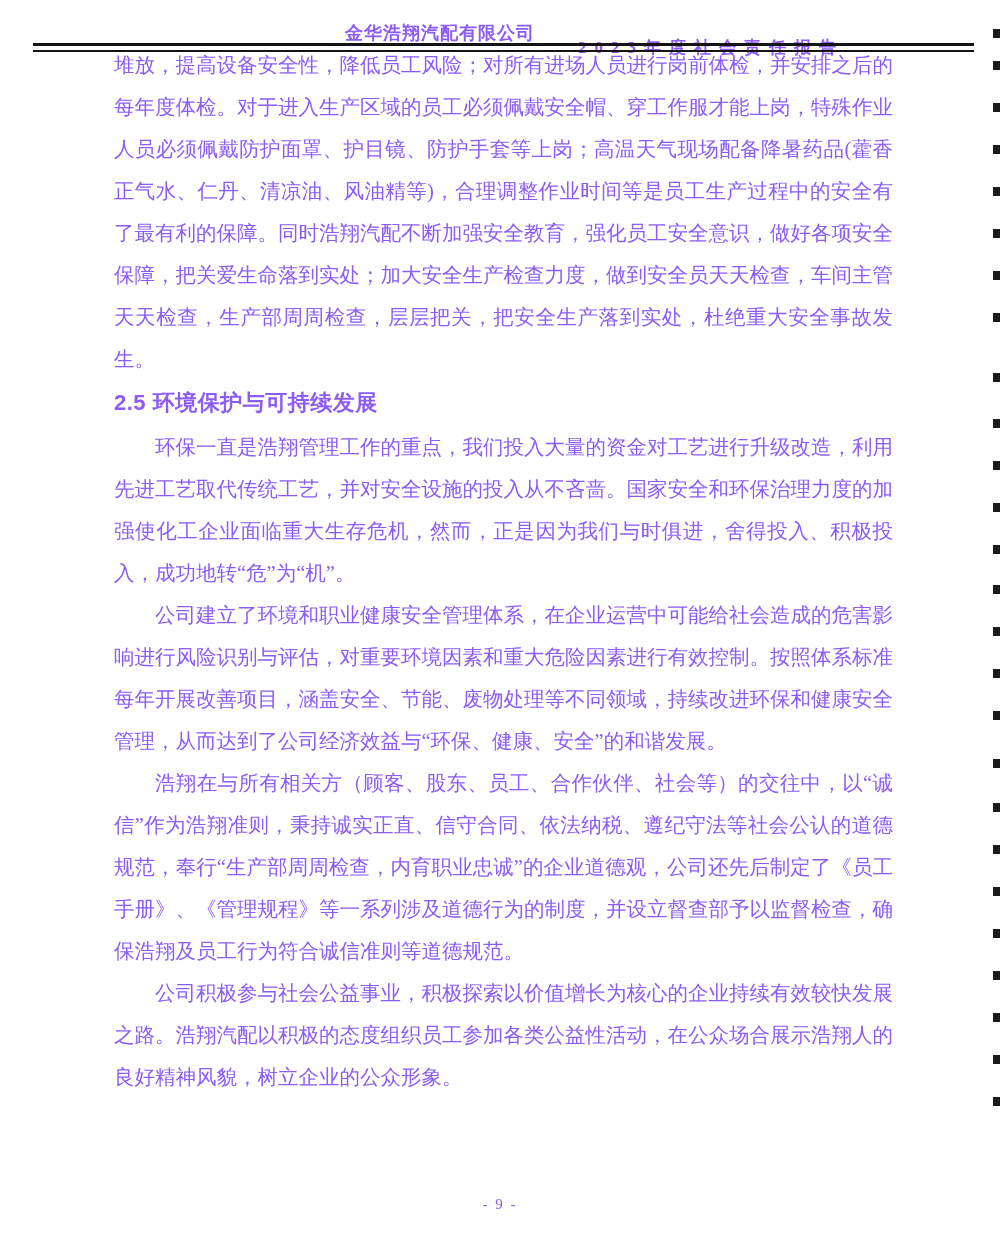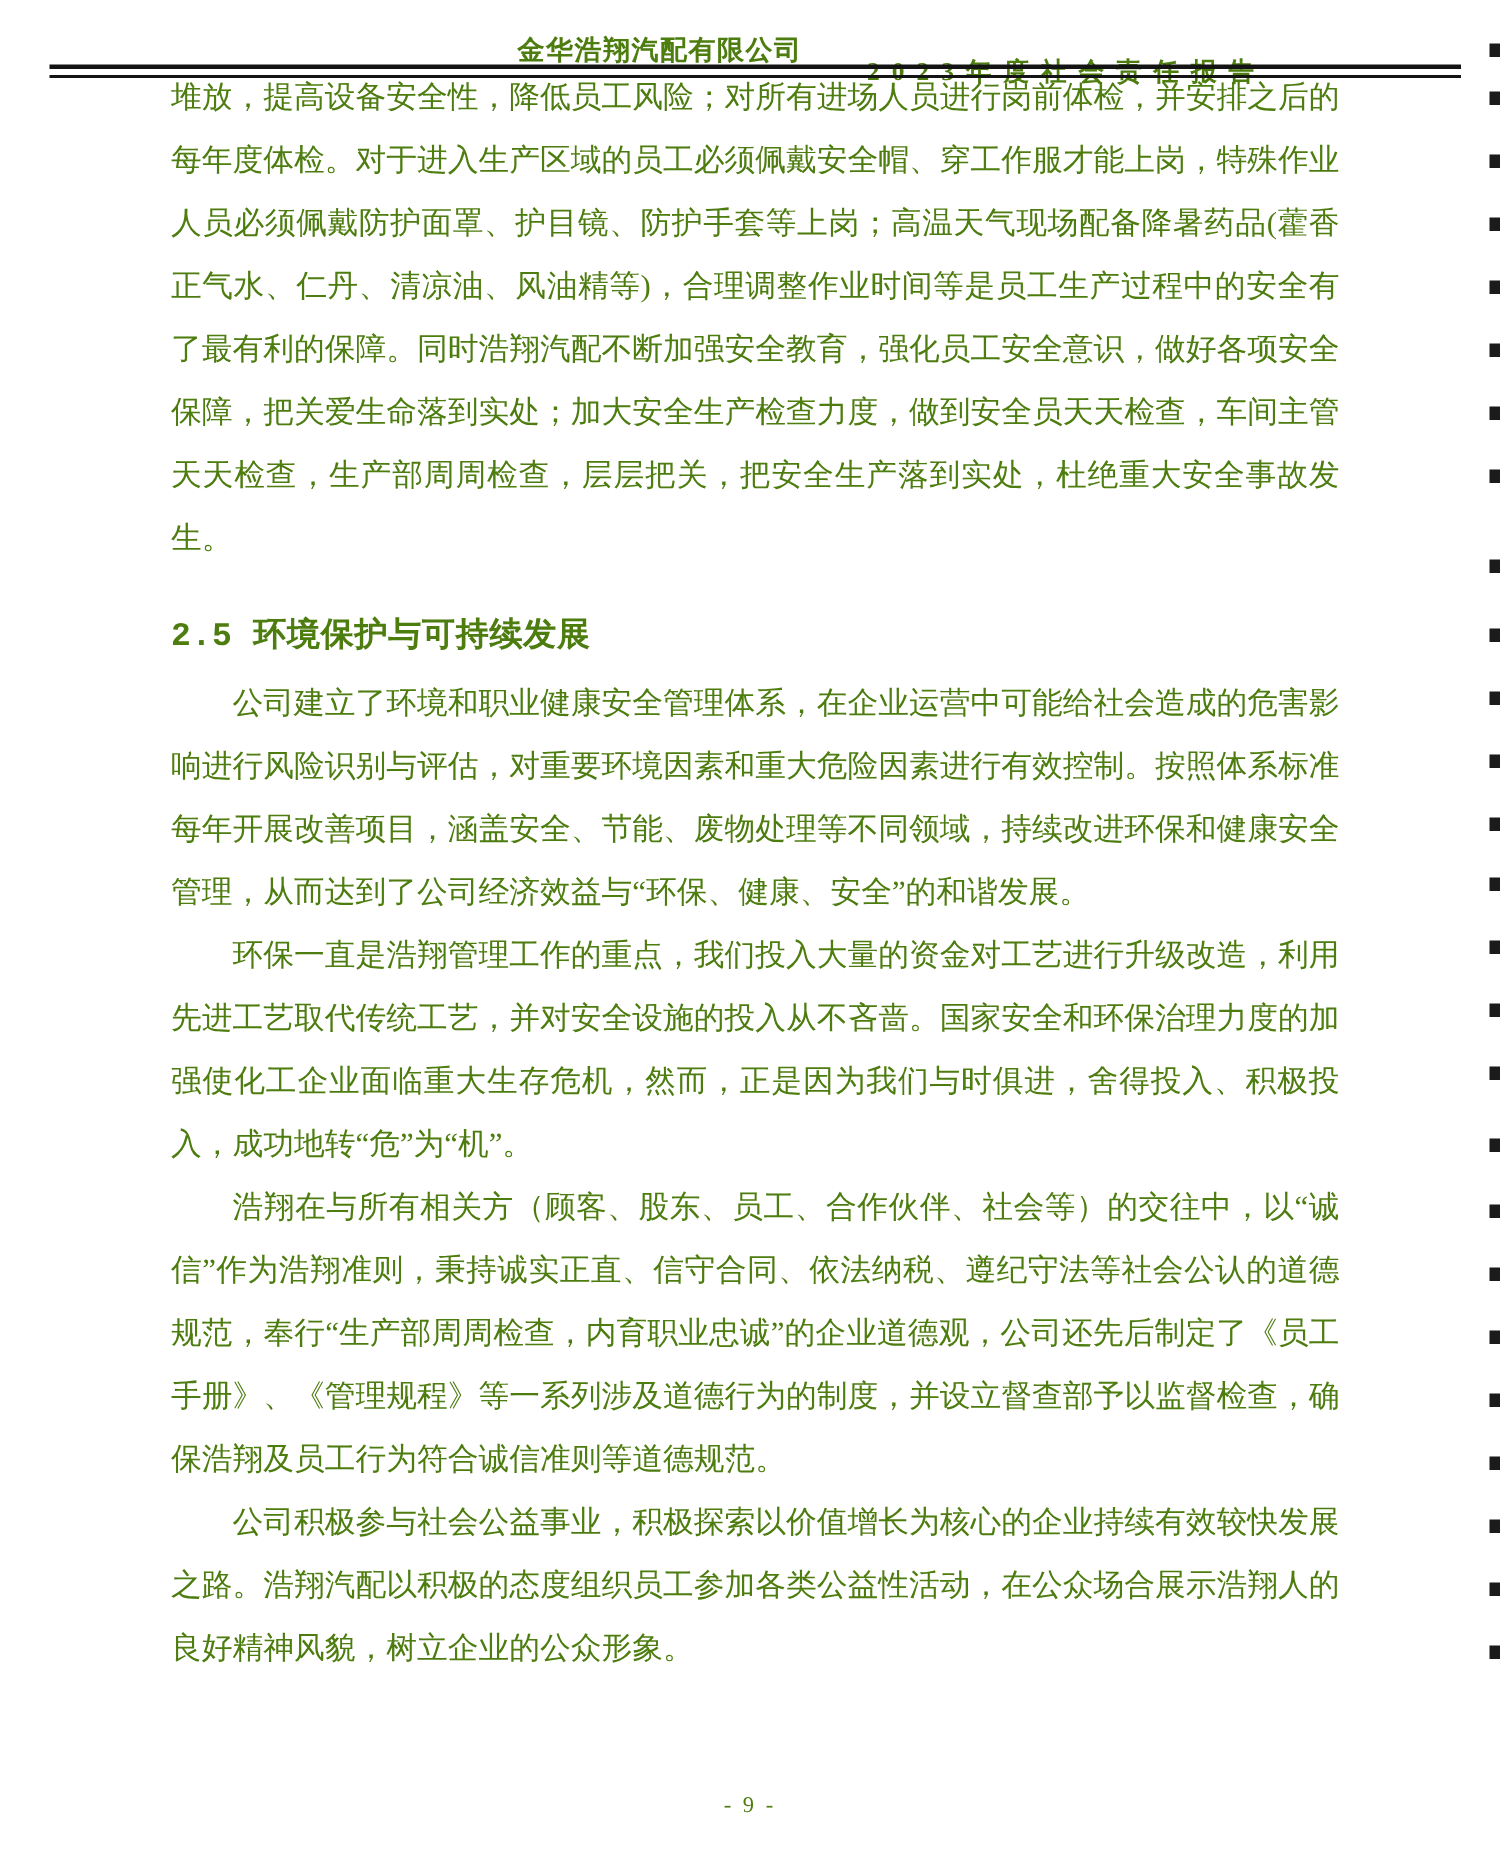--- a/index.html
+++ b/index.html
@@ -7,21 +7,21 @@
     padding: 0;
     background: #ffffff;
   }
   .page {
     position: relative;
     width: 1000px;
     height: 1241px;
     background: #ffffff;
     overflow: hidden;
     font-family: "Liberation Serif", "DejaVu Serif", serif;
-    color: #4d7c0f;
+    color: #8b5cf6;
   }
 
   
   .header {
     position: absolute;
     top: 0; left: 0; right: 0;
     height: 62px;
   }
   .header-company {
     position: absolute;
@@ -68,21 +68,21 @@
   .para.indent {
     text-indent: 41px;
   }
   .heading {
     font-family: "Liberation Sans", "DejaVu Sans", sans-serif;
     font-weight: bold;
     font-size: 22px;
     line-height: 30px;
     letter-spacing: 0.5px;
   }
-  .heading.h25 { margin: 30px 0 8px 0; font-family: Liberation Mono, monospace; }
+  .heading.h25 { margin: 8px 0 8px 0; }
   .heading.h26 { margin: 12px 0 6px 0; }
 
   
   .footer {
     position: absolute;
     left: 0; right: 0;
     top: 1196px;
     text-align: center;
     font-size: 15px;
     letter-spacing: 2px;
@@ -109,22 +109,22 @@
 
   <div class="header">
     <span class="header-company">金华浩翔汽配有限公司</span>
     <span class="header-title">2023年度社会责任报告</span>
     <div class="header-rule"></div>
   </div>
 
   <div class="doc-body">
       <div class="para">堆放，提高设备安全性，降低员工风险；对所有进场人员进行岗前体检，并安排之后的每年度体检。对于进入生产区域的员工必须佩戴安全帽、穿工作服才能上岗，特殊作业人员必须佩戴防护面罩、护目镜、防护手套等上岗；高温天气现场配备降暑药品(藿香正气水、仁丹、清凉油、风油精等)，合理调整作业时间等是员工生产过程中的安全有了最有利的保障。同时浩翔汽配不断加强安全教育，强化员工安全意识，做好各项安全保障，把关爱生命落到实处；加大安全生产检查力度，做到安全员天天检查，车间主管天天检查，生产部周周检查，层层把关，把安全生产落到实处，杜绝重大安全事故发生。</div>
       <div class="heading h25">2.5 环境保护与可持续发展</div>
+      <div class="para indent">环保一直是浩翔管理工作的重点，我们投入大量的资金对工艺进行升级改造，利用先进工艺取代传统工艺，并对安全设施的投入从不吝啬。国家安全和环保治理力度的加强使化工企业面临重大生存危机，然而，正是因为我们与时俱进，舍得投入、积极投入，成功地转“危”为“机”。</div>
       <div class="para indent">公司建立了环境和职业健康安全管理体系，在企业运营中可能给社会造成的危害影响进行风险识别与评估，对重要环境因素和重大危险因素进行有效控制。按照体系标准每年开展改善项目，涵盖安全、节能、废物处理等不同领域，持续改进环保和健康安全管理，从而达到了公司经济效益与“环保、健康、安全”的和谐发展。</div>
-      <div class="para indent">环保一直是浩翔管理工作的重点，我们投入大量的资金对工艺进行升级改造，利用先进工艺取代传统工艺，并对安全设施的投入从不吝啬。国家安全和环保治理力度的加强使化工企业面临重大生存危机，然而，正是因为我们与时俱进，舍得投入、积极投入，成功地转“危”为“机”。</div>
       <div class="para indent">浩翔在与所有相关方（顾客、股东、员工、合作伙伴、社会等）的交往中，以“诚信”作为浩翔准则，秉持诚实正直、信守合同、依法纳税、遵纪守法等社会公认的道德规范，奉行“生产部周周检查，内育职业忠诚”的企业道德观，公司还先后制定了《员工手册》、《管理规程》等一系列涉及道德行为的制度，并设立督查部予以监督检查，确保浩翔及员工行为符合诚信准则等道德规范。</div>
       <div class="para indent">公司积极参与社会公益事业，积极探索以价值增长为核心的企业持续有效较快发展之路。浩翔汽配以积极的态度组织员工参加各类公益性活动，在公众场合展示浩翔人的良好精神风貌，树立企业的公众形象。</div>
     </div>
 
   <div class="footer">
     <span>- 9 -</span>
   </div>
 
   <div class="scan-artifacts">
       <div class="edge-mark" style="top: 29px;"></div>

